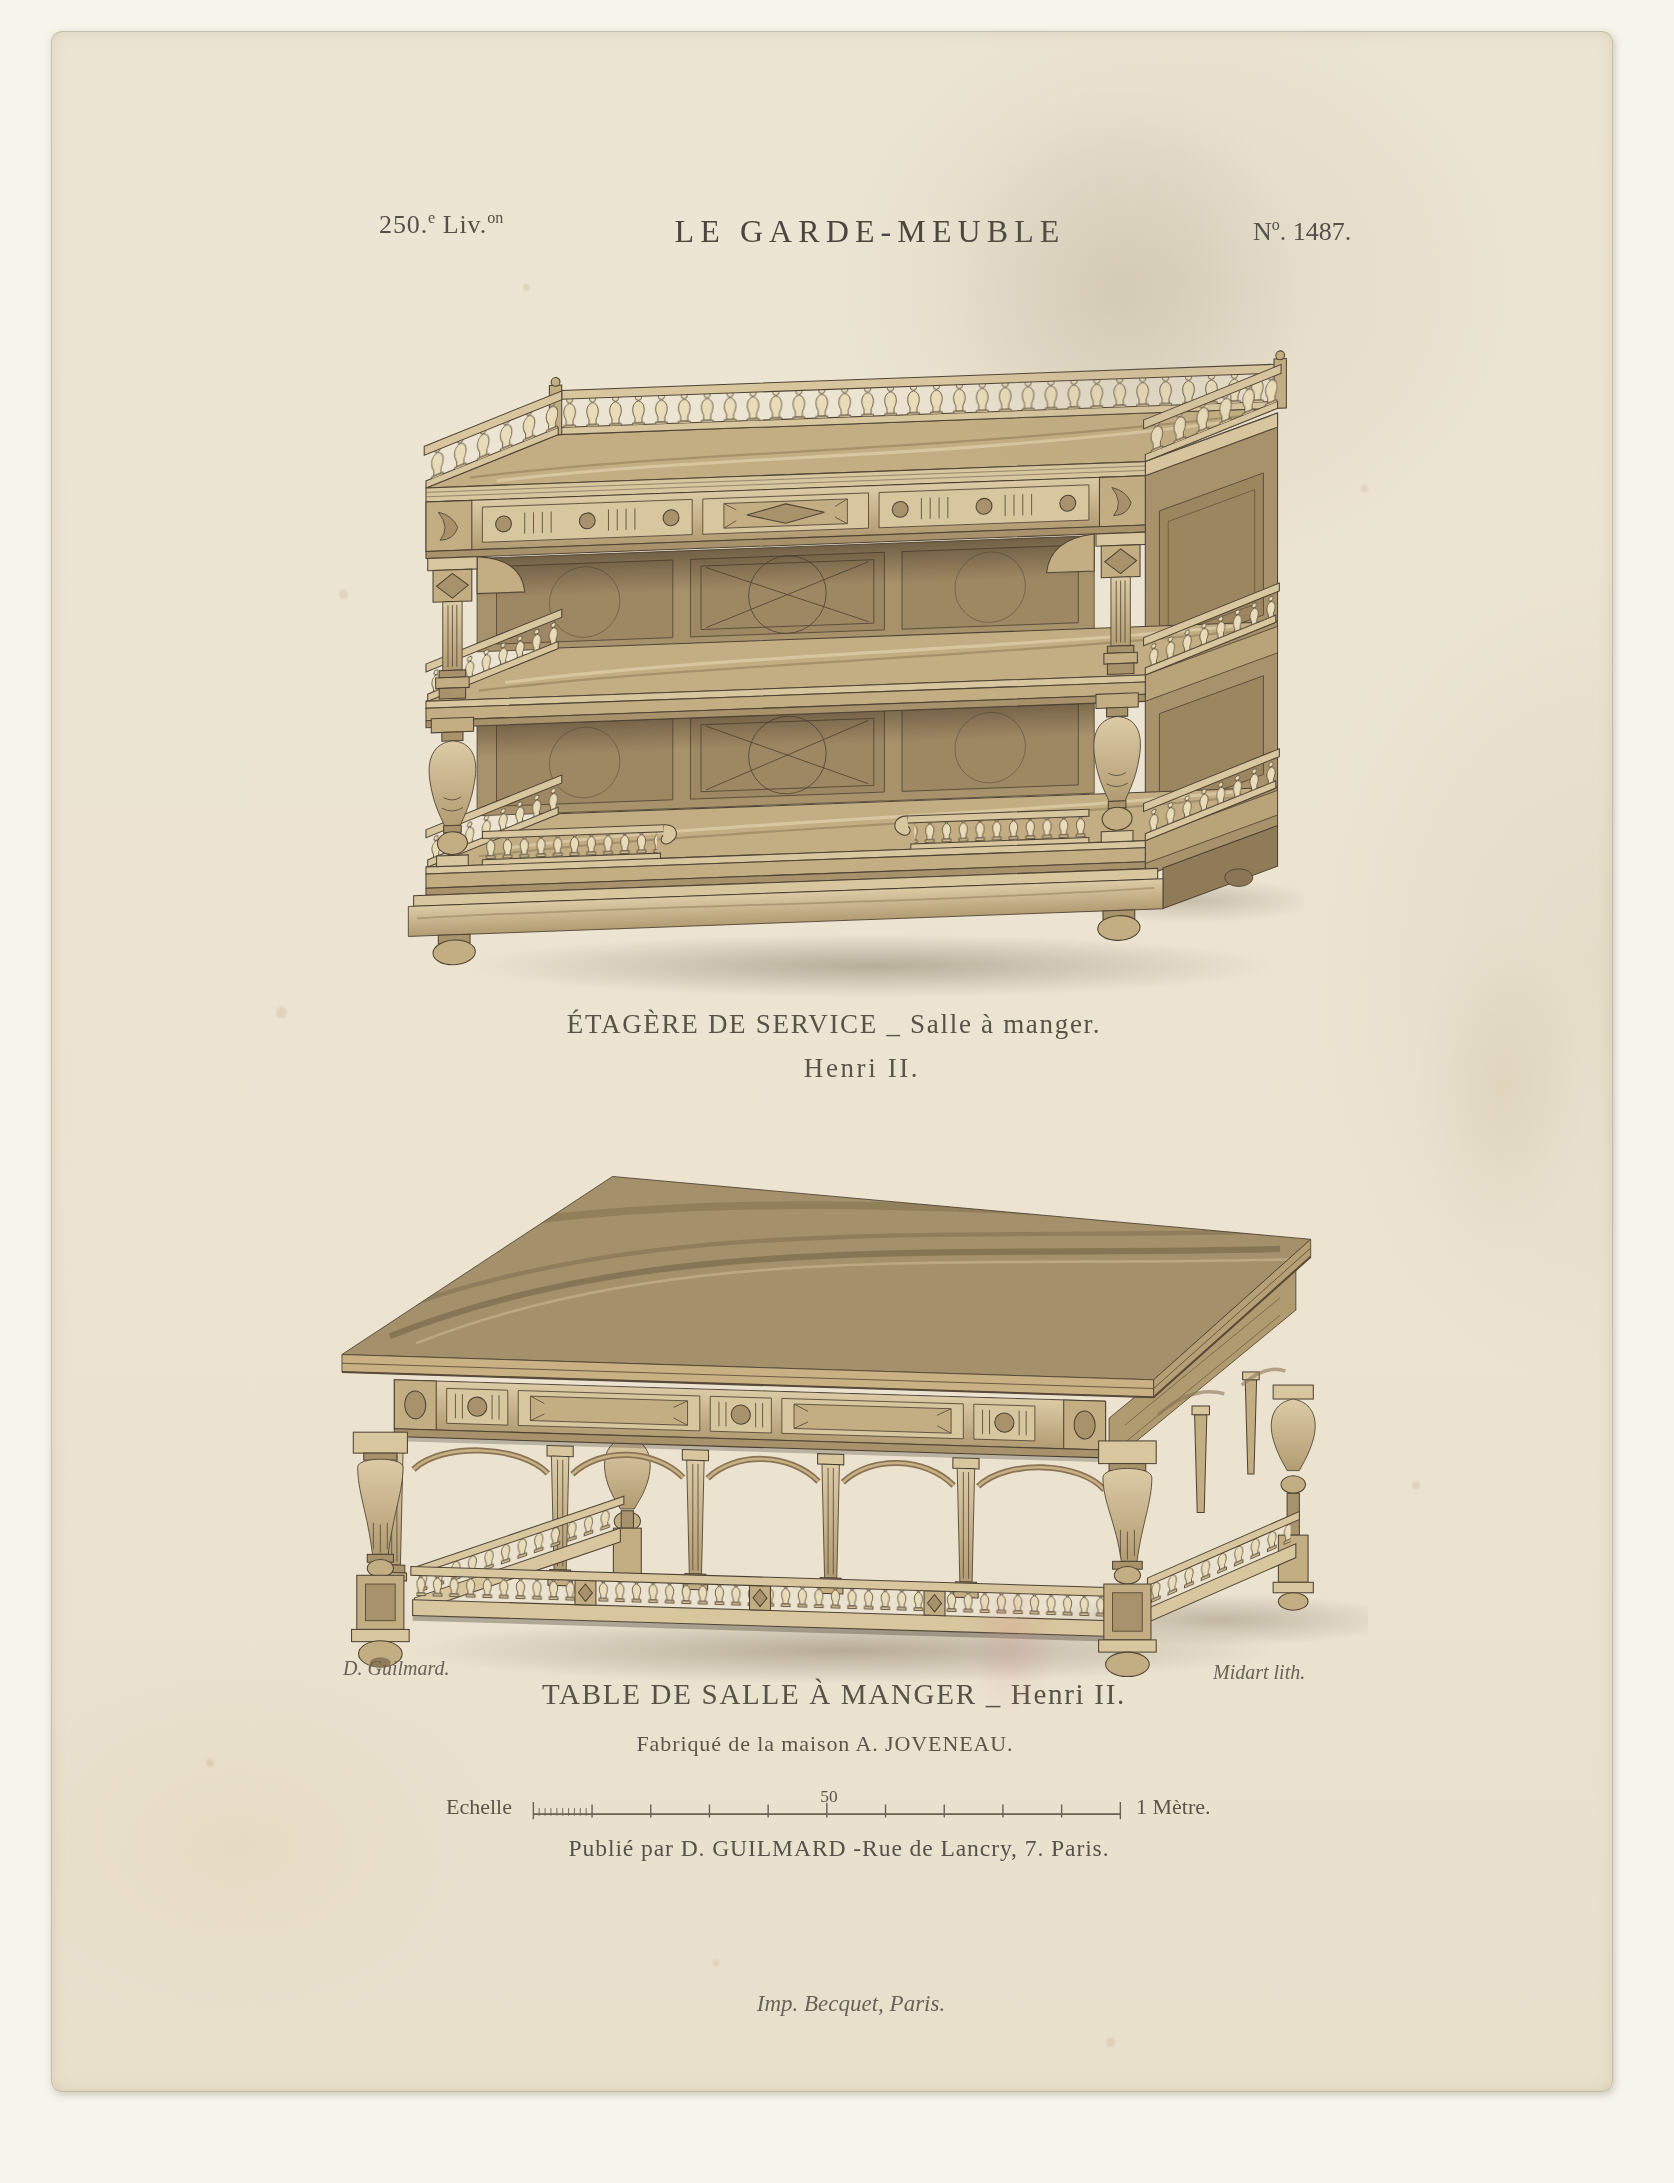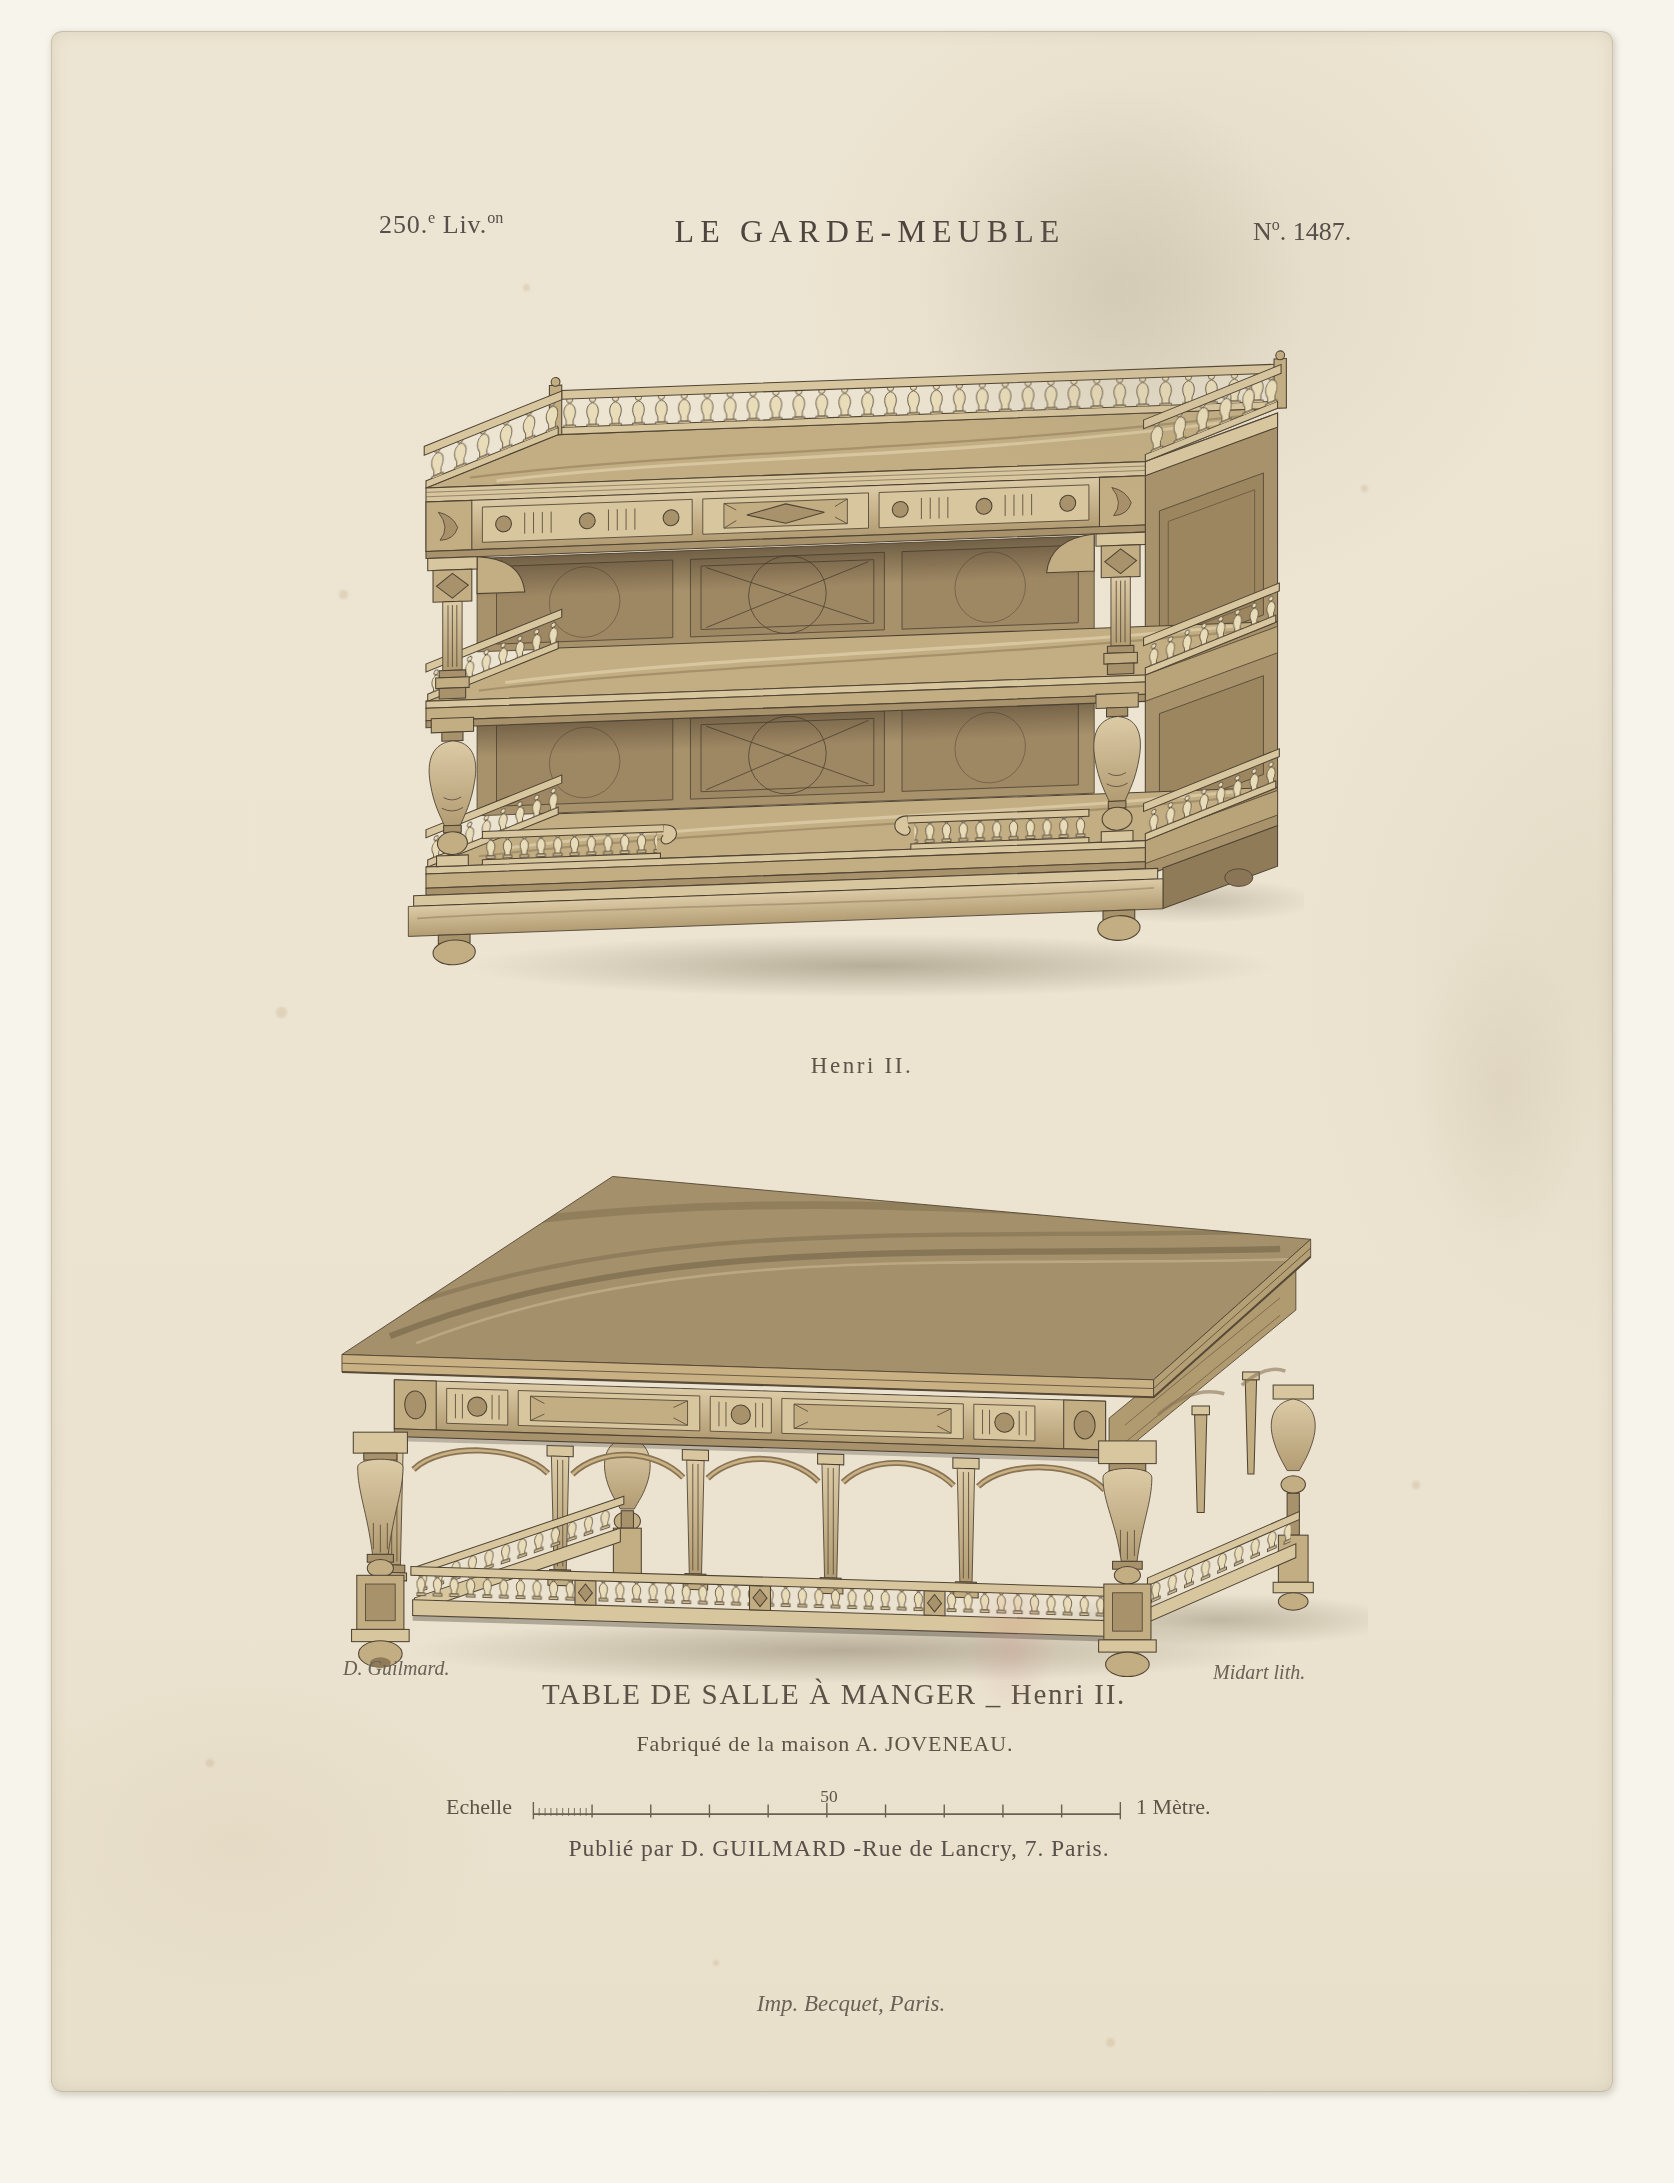--- a/index.html
+++ b/index.html
@@ -19,21 +19,21 @@
     box-shadow: inset 0 0 0 0.9px rgba(120,106,80,.25), inset 0 0 15.7px rgba(130,115,85,.18),
                 1.7px 2.6px 7.9px rgba(120,108,86,.30);
   }
   .txt{position:absolute;color:#5d5448;white-space:nowrap;}
   .c{transform:translateX(-50%);}
   .livraison{left:328px;top:178px;font-size:26px;letter-spacing:0.9px;color:#57504a;}
   .livraison sup,.plateno sup{font-size:62%;letter-spacing:0;}
   .title{left:819px;top:182px;font-size:32px;letter-spacing:6.1px;color:#4e463e;}
   .plateno{left:1202px;top:185px;font-size:26px;color:#57504a;}
   .cap1{left:783px;top:978px;font-size:27px;letter-spacing:1.7px;color:#5a524668;color:#5a5246;}
-  .cap1b{left:811px;top:1022px;font-size:23px;letter-spacing:2.6px;text-align:center;}
+  .cap1b{left:811px;top:1022px;font-size:27px;letter-spacing:2.6px;text-align:center;}
   .sig{font-style:italic;font-size:20px;color:#6b6257;text-align:right;}
   .guilmard{left:292px;top:1626px;}
   .midart{left:1162px;top:1630px;}
   .cap2{left:783px;top:1647px;font-size:29px;letter-spacing:1.7px;color:#5a5246;}
   .cap2b{left:774px;top:1700px;font-size:22px;letter-spacing:0.9px;text-align:right;}
   .echelle{left:395px;top:1763px;font-size:22px;}
   .metre{left:1085px;top:1763px;font-size:22px;}
   .publisher{left:788px;top:1804px;font-size:23.6px;letter-spacing:0.9px;color:#58504a;}
   .printer{left:777px;top:1960px;font-style:italic;font-size:23px;color:#6b6257;margin-left:23px;}
   .fig{position:absolute;}
@@ -263,20 +263,21 @@
         <path d="M-10,488 C220,482 560,492 826,484" stroke="rgba(96,78,52,.3)" stroke-width="2" fill="none"></path>
         <rect x="14" y="508" width="36" height="10" class="w3 o"></rect>
         <ellipse cx="32" cy="528" rx="24" ry="14" class="w2 o"></ellipse>
         <rect x="768" y="508" width="36" height="10" class="w3 o"></rect>
         <ellipse cx="786" cy="528" rx="24" ry="14" class="w2 o"></ellipse>
       </g>
     </g>
   </svg>
   </div>
 
+  <div class="txt cap1 c">ÉTAGÈRE DE SERVICE _ Salle à manger.</div>
   <div class="txt cap1b c">Henri II.</div>
 
   <div class="fig" style="left:286px;top:1087px;width:1031px;height:576px;">
   <svg width="1031" height="576" viewBox="0 0 1180 660">
     <defs>
       <clipPath id="clipTop">
             <path d="M5,271 L315,67 L1115,139 L935,300 Z"></path>
           </clipPath>
     </defs>
 

